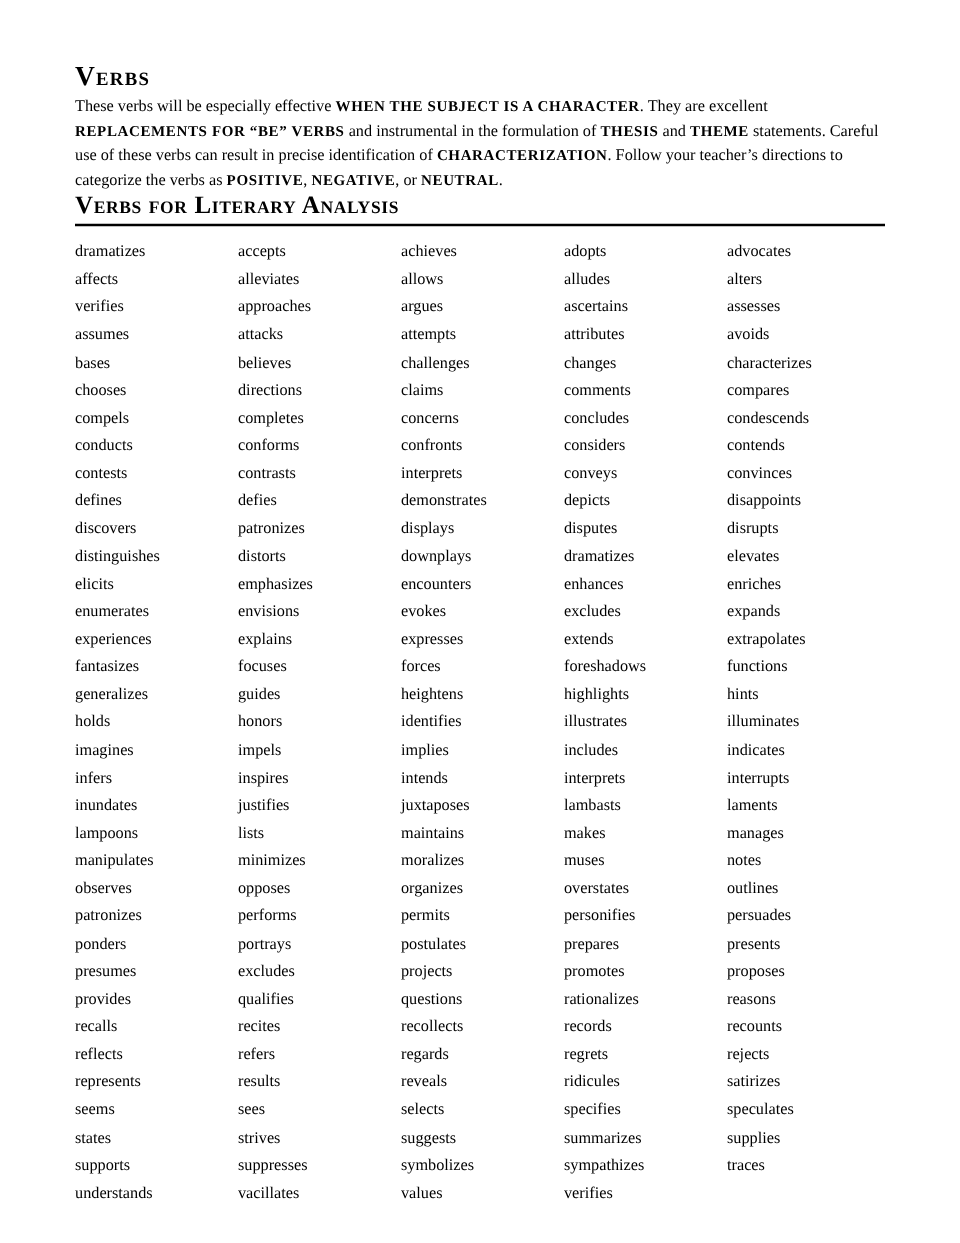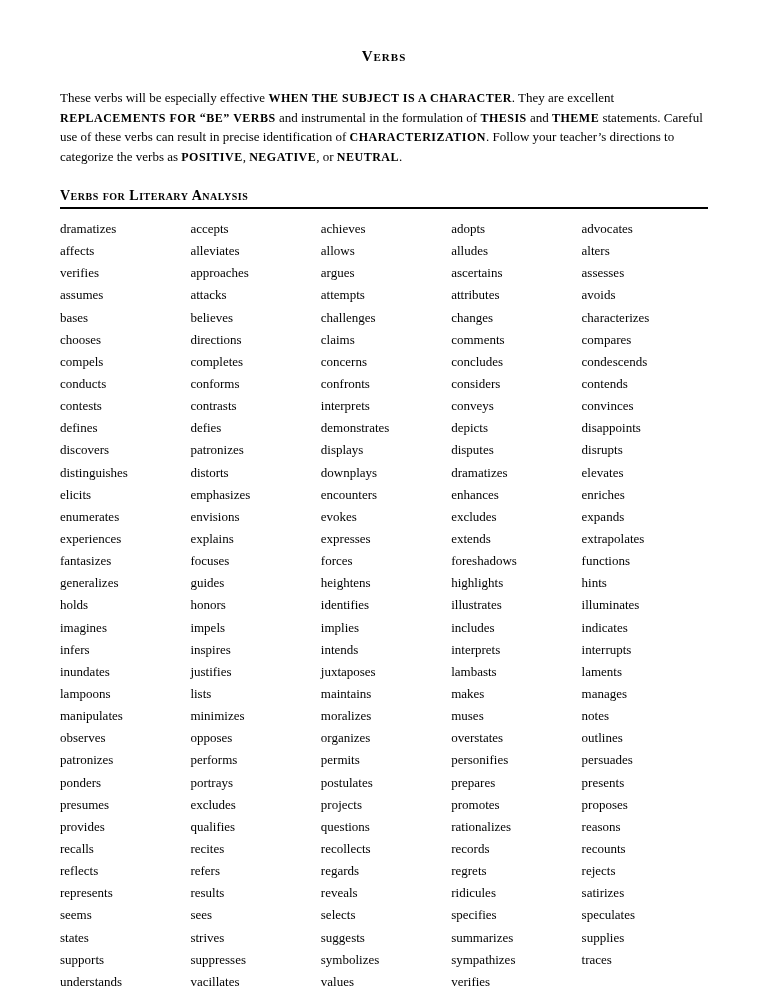--- a/index.html
+++ b/index.html
@@ -6,40 +6,39 @@
     body {
       background: #fff;
       font-family: "Times New Roman", Times, serif;
       font-size: 13px;
       color: #000;
       width: 768px;
       min-height: 994px;
       padding: 48px 60px 48px 60px;
     }
     h1.page-title {
-      text-align: center;
-      font-size: 15px;
+      text-align: left;
+      font-size: 22px;
       font-variant: small-caps;
       font-weight: bold;
-      margin-bottom: 23px;
+      margin-bottom: 1px;
       letter-spacing: 1px;
     }
     .intro {
       font-size: 13px;
       line-height: 1.5;
-      margin-bottom: 22px;
     }
     .intro strong {
       font-weight: bold;
       text-transform: uppercase;
       font-size: 12px;
       letter-spacing: 0.5px;
     }
     h2.section-title {
-      font-size: 14px;
+      font-size: 20px;
       font-variant: small-caps;
       font-weight: bold;
       border-bottom: 2px solid #000;
       padding-bottom: 3px;
       margin-bottom: 10px;
       letter-spacing: 0.5px;
     }
     .section {
       margin-bottom: 28px;
     }

